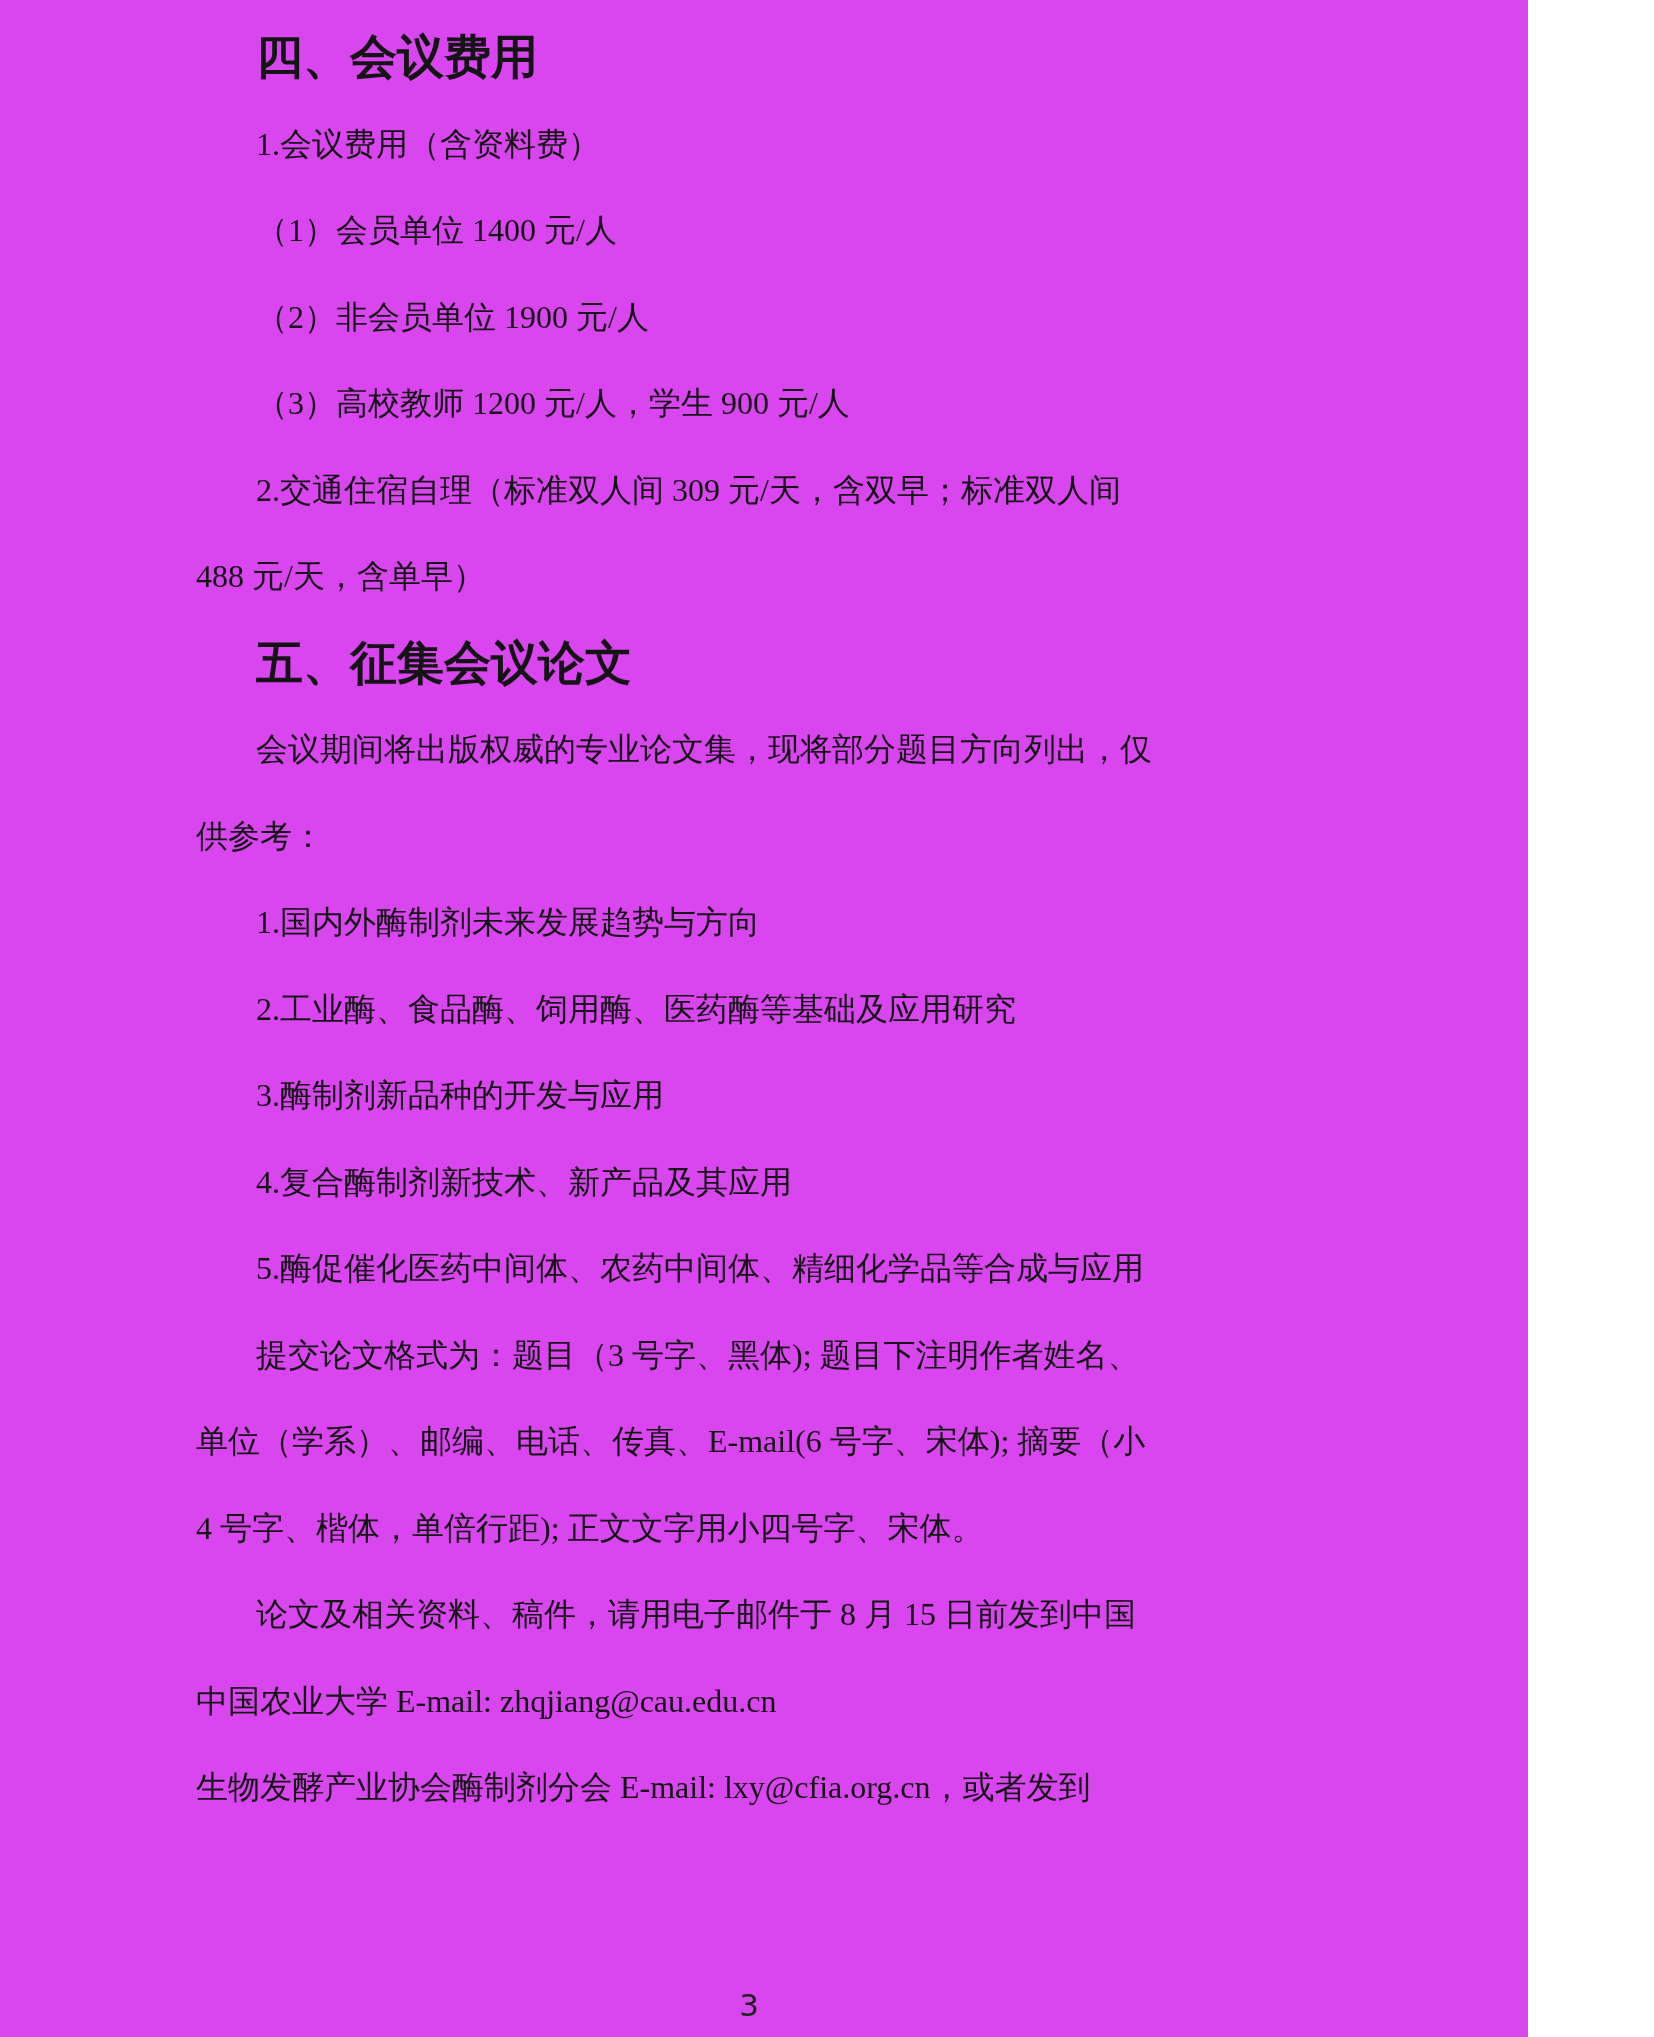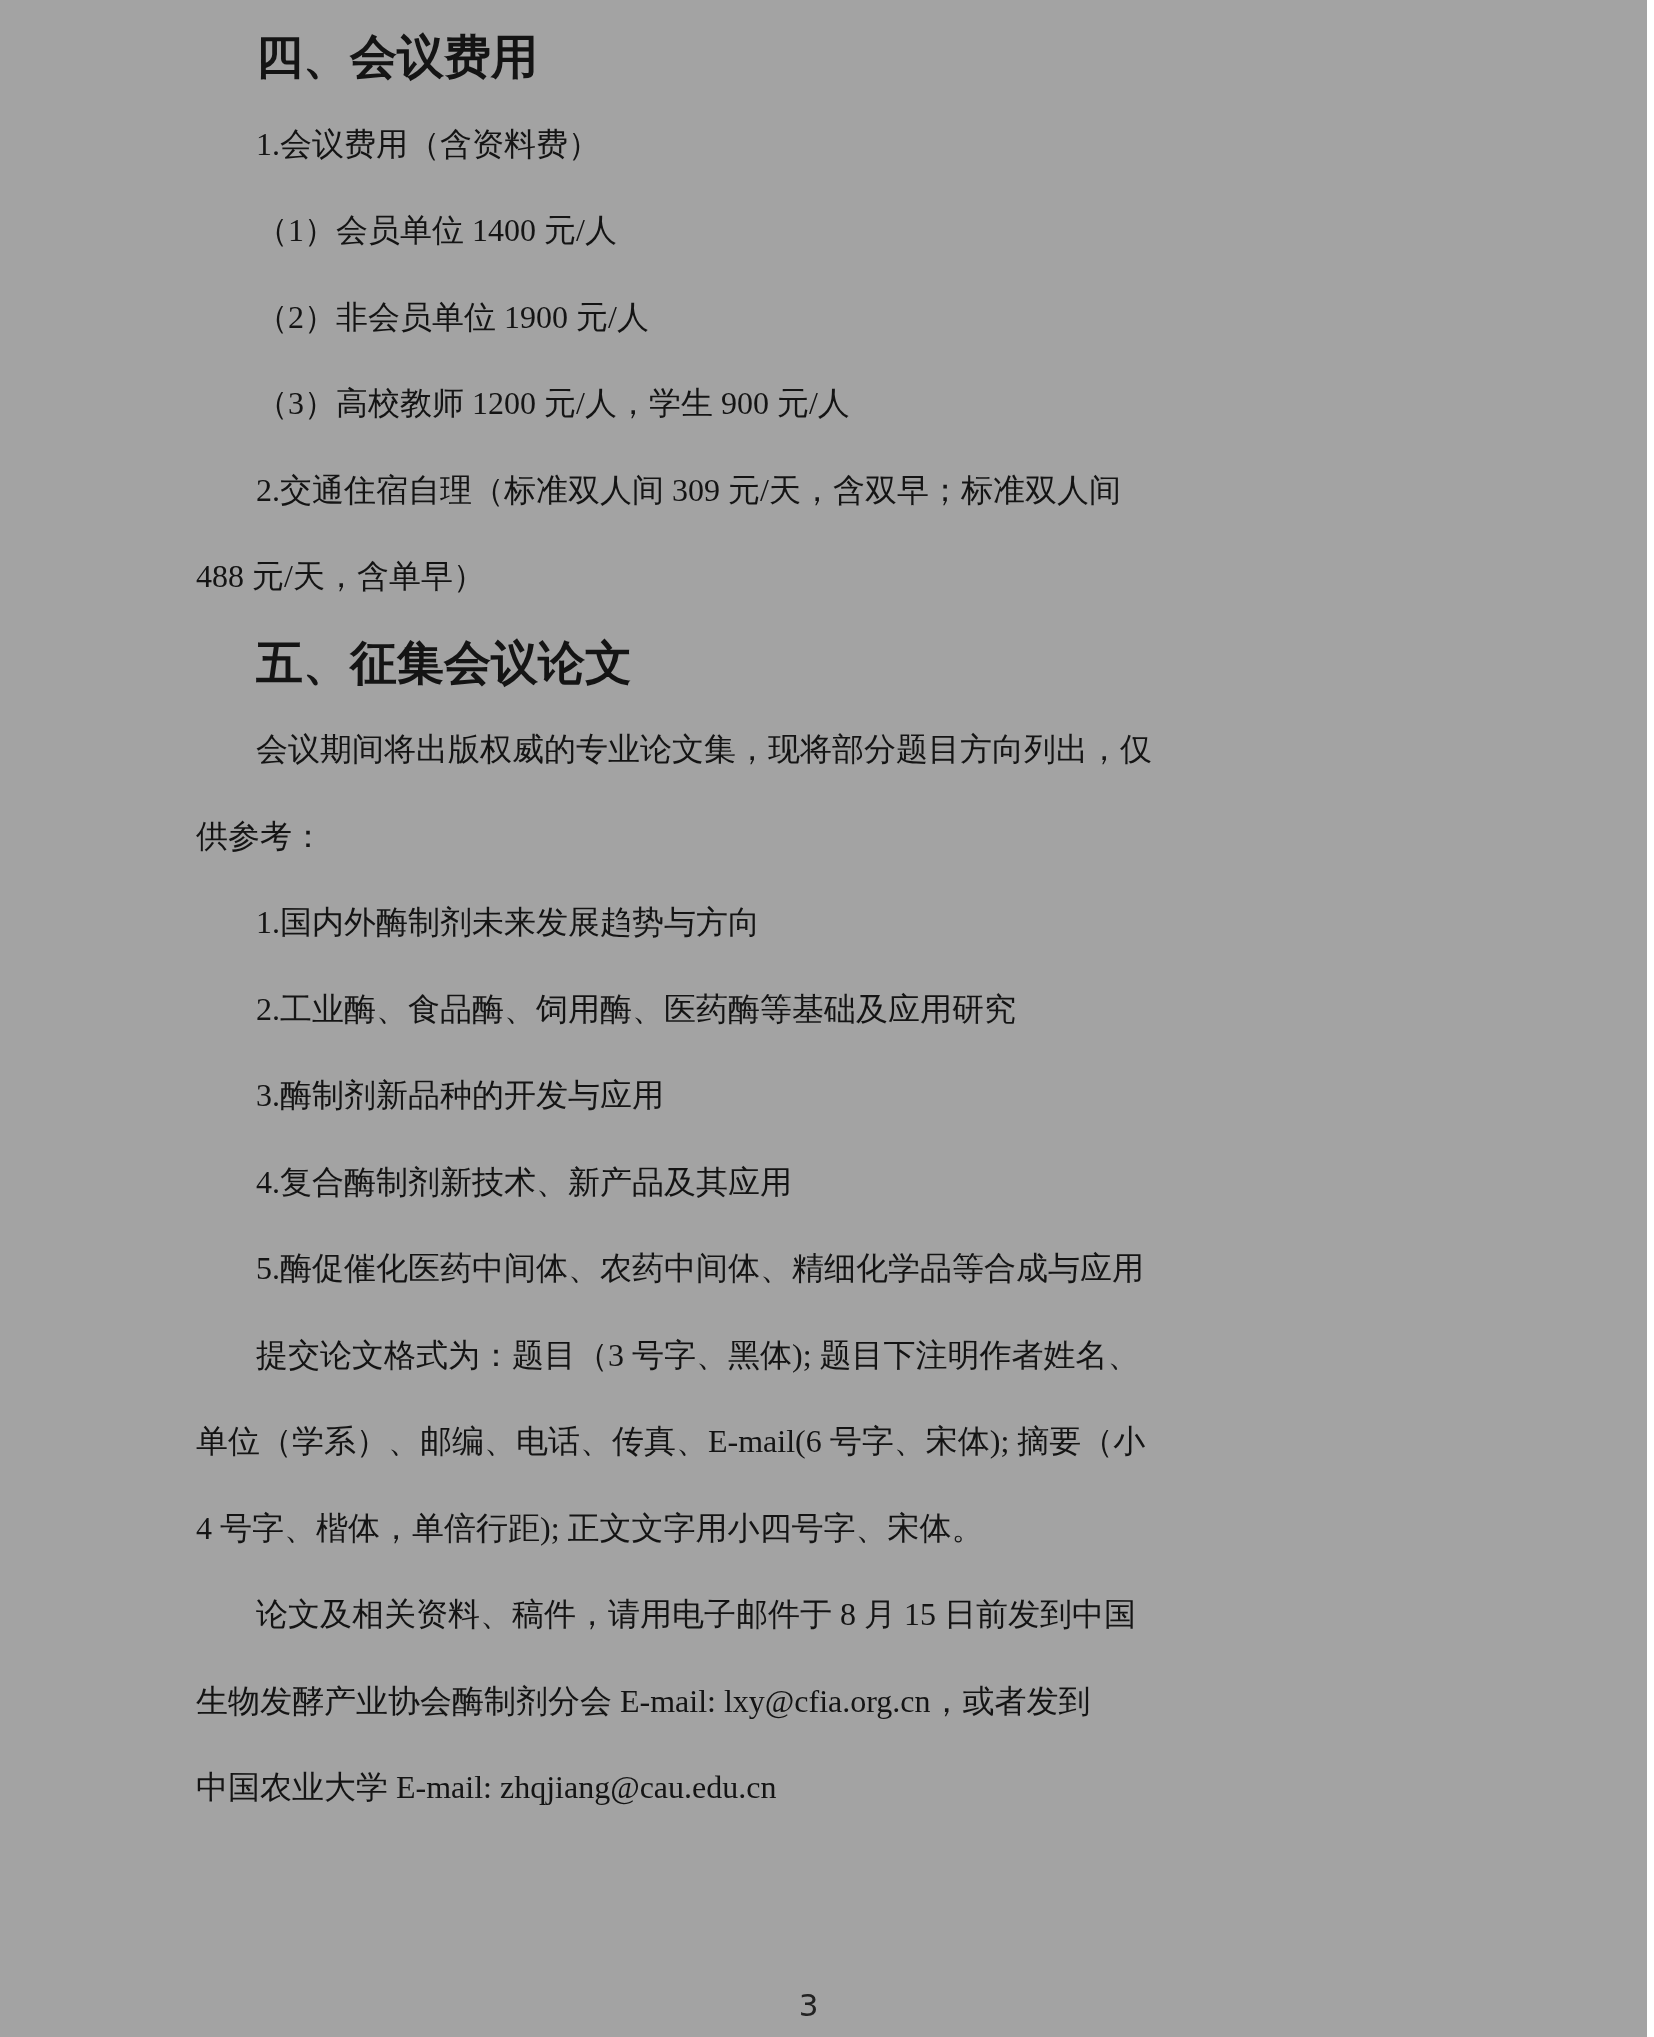--- a/index.html
+++ b/index.html
@@ -2,23 +2,23 @@
 <html><head>
 <meta charset="utf-8">
 <style>
   html, body {
     margin: 0;
     padding: 0;
     background: #ffffff;
   }
   .page {
     position: relative;
-    width: 1647px;
+    width: 1528px;
     height: 2037px;
-    background: #a3a3a3;
+    background: #d946ef;
     overflow: hidden;
     color: #141414;
     font-family: "Liberation Serif", "DejaVu Serif", serif;
     text-decoration: underline;
   }
   .content {
     position: absolute;
     left: 196px;
     top: 14px;
     width: 1280px;
@@ -65,17 +65,17 @@
     <div class="line">供参考：</div>
     <div class="line indent">1.国内外酶制剂未来发展趋势与方向</div>
     <div class="line indent">2.工业酶、食品酶、饲用酶、医药酶等基础及应用研究</div>
     <div class="line indent">3.酶制剂新品种的开发与应用</div>
     <div class="line indent">4.复合酶制剂新技术、新产品及其应用</div>
     <div class="line indent">5.酶促催化医药中间体、农药中间体、精细化学品等合成与应用</div>
     <div class="line indent">提交论文格式为：题目（3 号字、黑体); 题目下注明作者姓名、</div>
     <div class="line">单位（学系）、邮编、电话、传真、E-mail(6 号字、宋体); 摘要（小</div>
     <div class="line">4 号字、楷体，单倍行距); 正文文字用小四号字、宋体。</div>
     <div class="line indent">论文及相关资料、稿件，请用电子邮件于 8 月 15 日前发到中国</div>
+    <div class="line">中国农业大学 E-mail: zhqjiang@cau.edu.cn</div>
     <div class="line">生物发酵产业协会酶制剂分会 E-mail: lxy@cfia.org.cn，或者发到</div>
-    <div class="line">中国农业大学 E-mail: zhqjiang@cau.edu.cn</div>
   </div>
   <div class="pageno">3</div>
 </div>
 
 </body></html>

